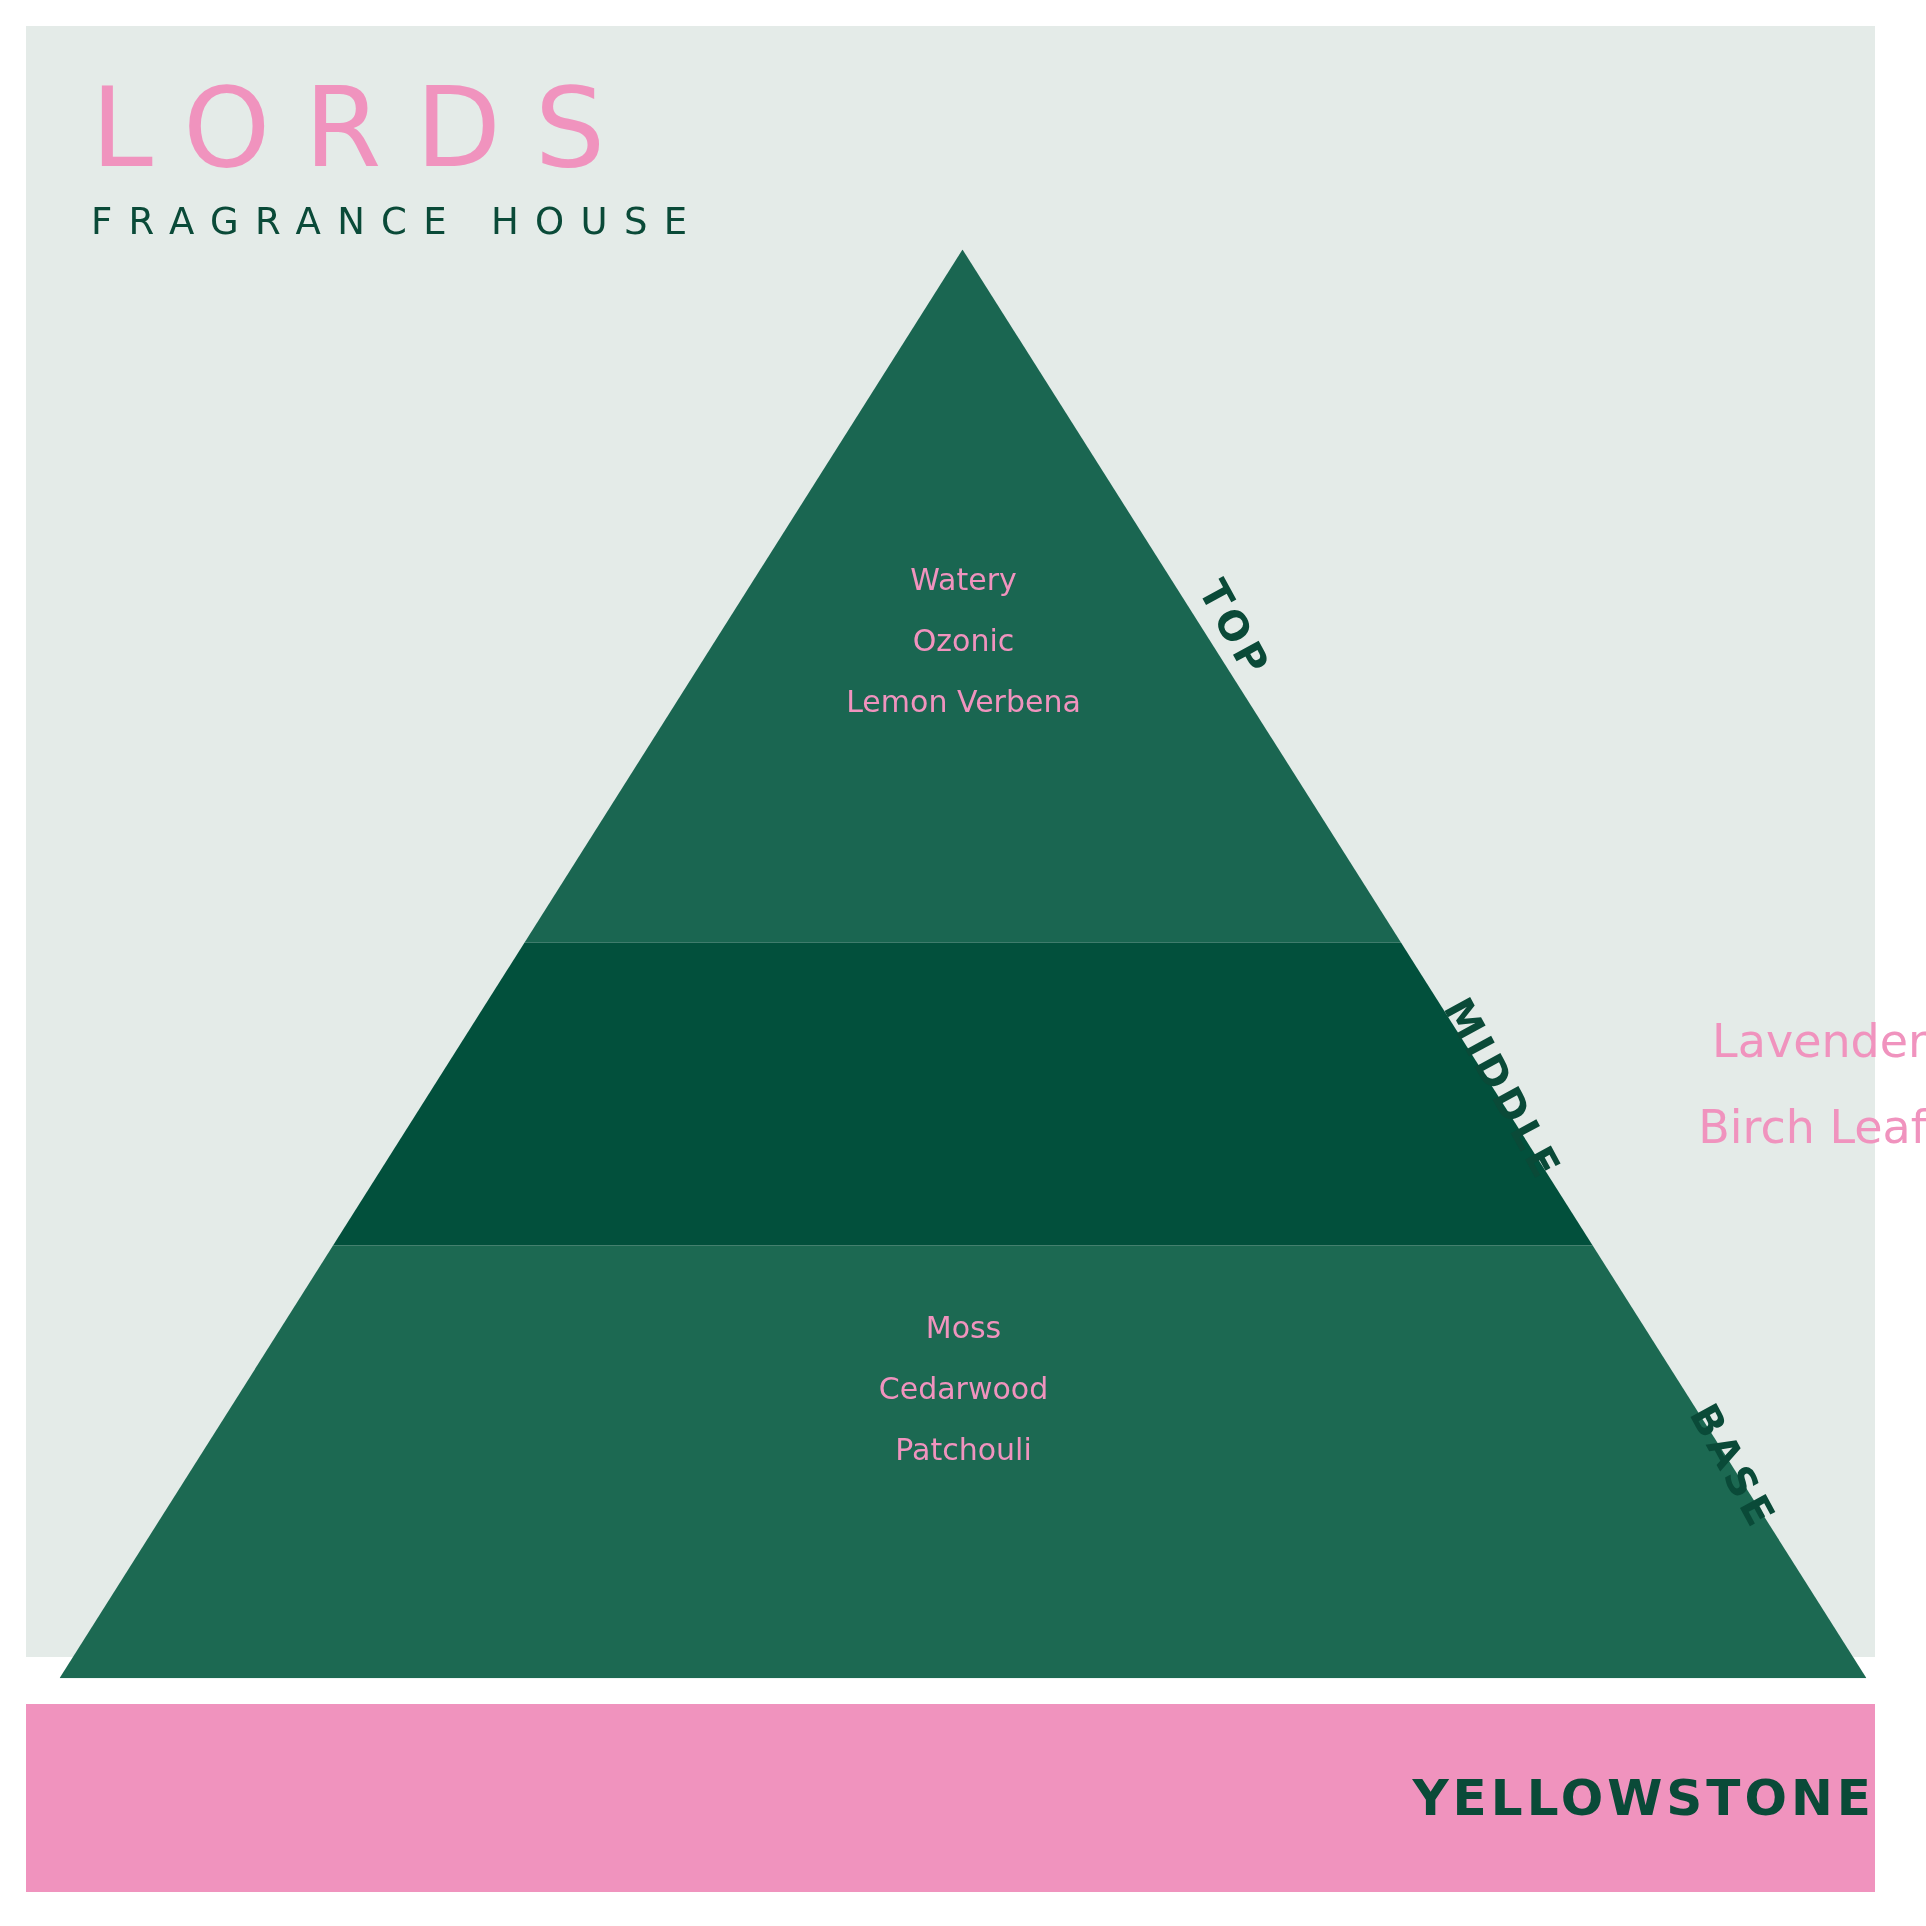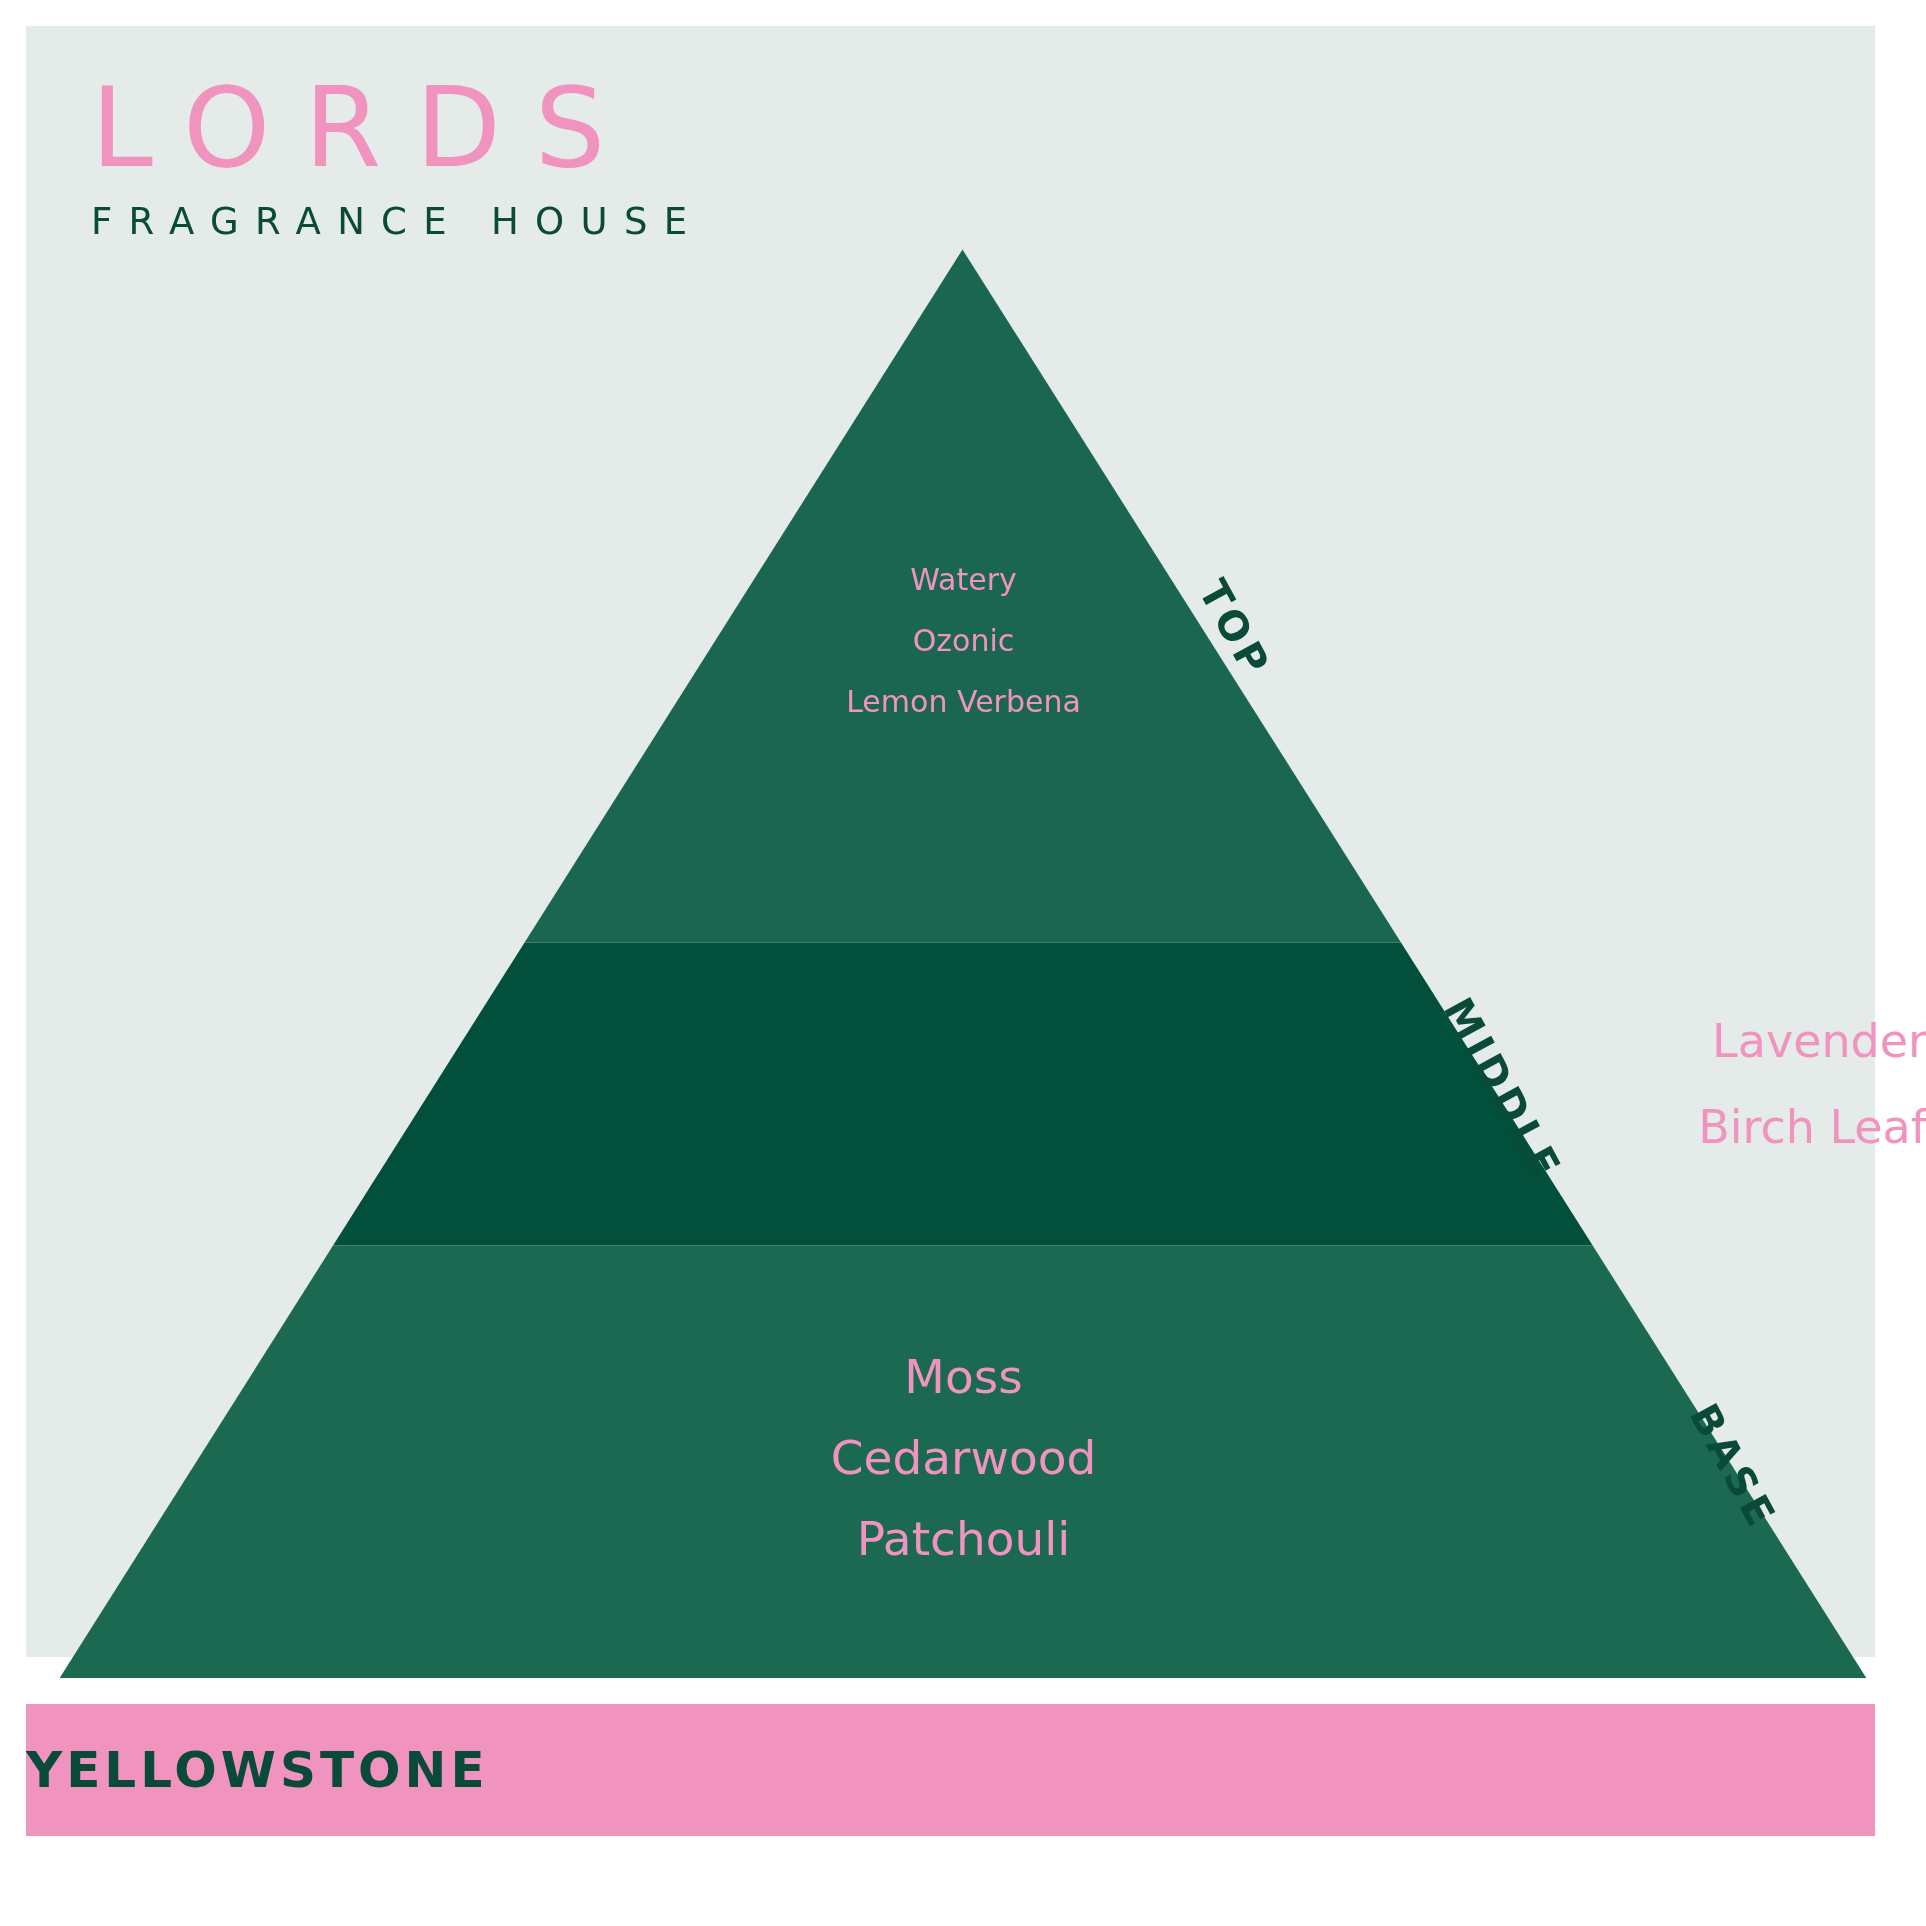--- a/index.html
+++ b/index.html
@@ -99,22 +99,22 @@
   .notes-top .note { margin-bottom: 26px; }
 
   .notes-middle {
     top: 1014px;
     font-size: 46px;
     text-align: right;
   }
   .notes-middle .note { margin-bottom: 32px; }
 
   .notes-base {
-    top: 1349px;
-    font-size: 47px;
+    top: 1310px;
+    font-size: 30px;
   }
   .notes-base .note { margin-bottom: 26px; }
 
   
   .tier-label {
     position: absolute;
     z-index: 5;
     color: #0a4a38;
     font-size: 40px;
     font-weight: 700;
@@ -126,25 +126,25 @@
   .tier-top    { left: 1210px; top: 560px;  transform: rotate(61.5deg); }
   .tier-middle { left: 1455px; top: 978px;  transform: rotate(61.5deg); }
   .tier-base   { left: 1701px; top: 1384px; transform: rotate(61.5deg); }
 
   
   .banner {
     position: absolute;
     left: 26px;
     top: 1704px;
     width: 1849px;
-    height: 132px;
+    height: 188px;
     background: #f093be;
     display: flex;
     align-items: center;
-    justify-content: flex-start;
+    justify-content: flex-end;
     z-index: 3;
   }
   .banner-title {
     color: #0a4a38;
     font-size: 50px;
     font-weight: 700;
     letter-spacing: 4px;
     font-family: "DejaVu Sans", "Liberation Sans", sans-serif;
   }
 </style>

